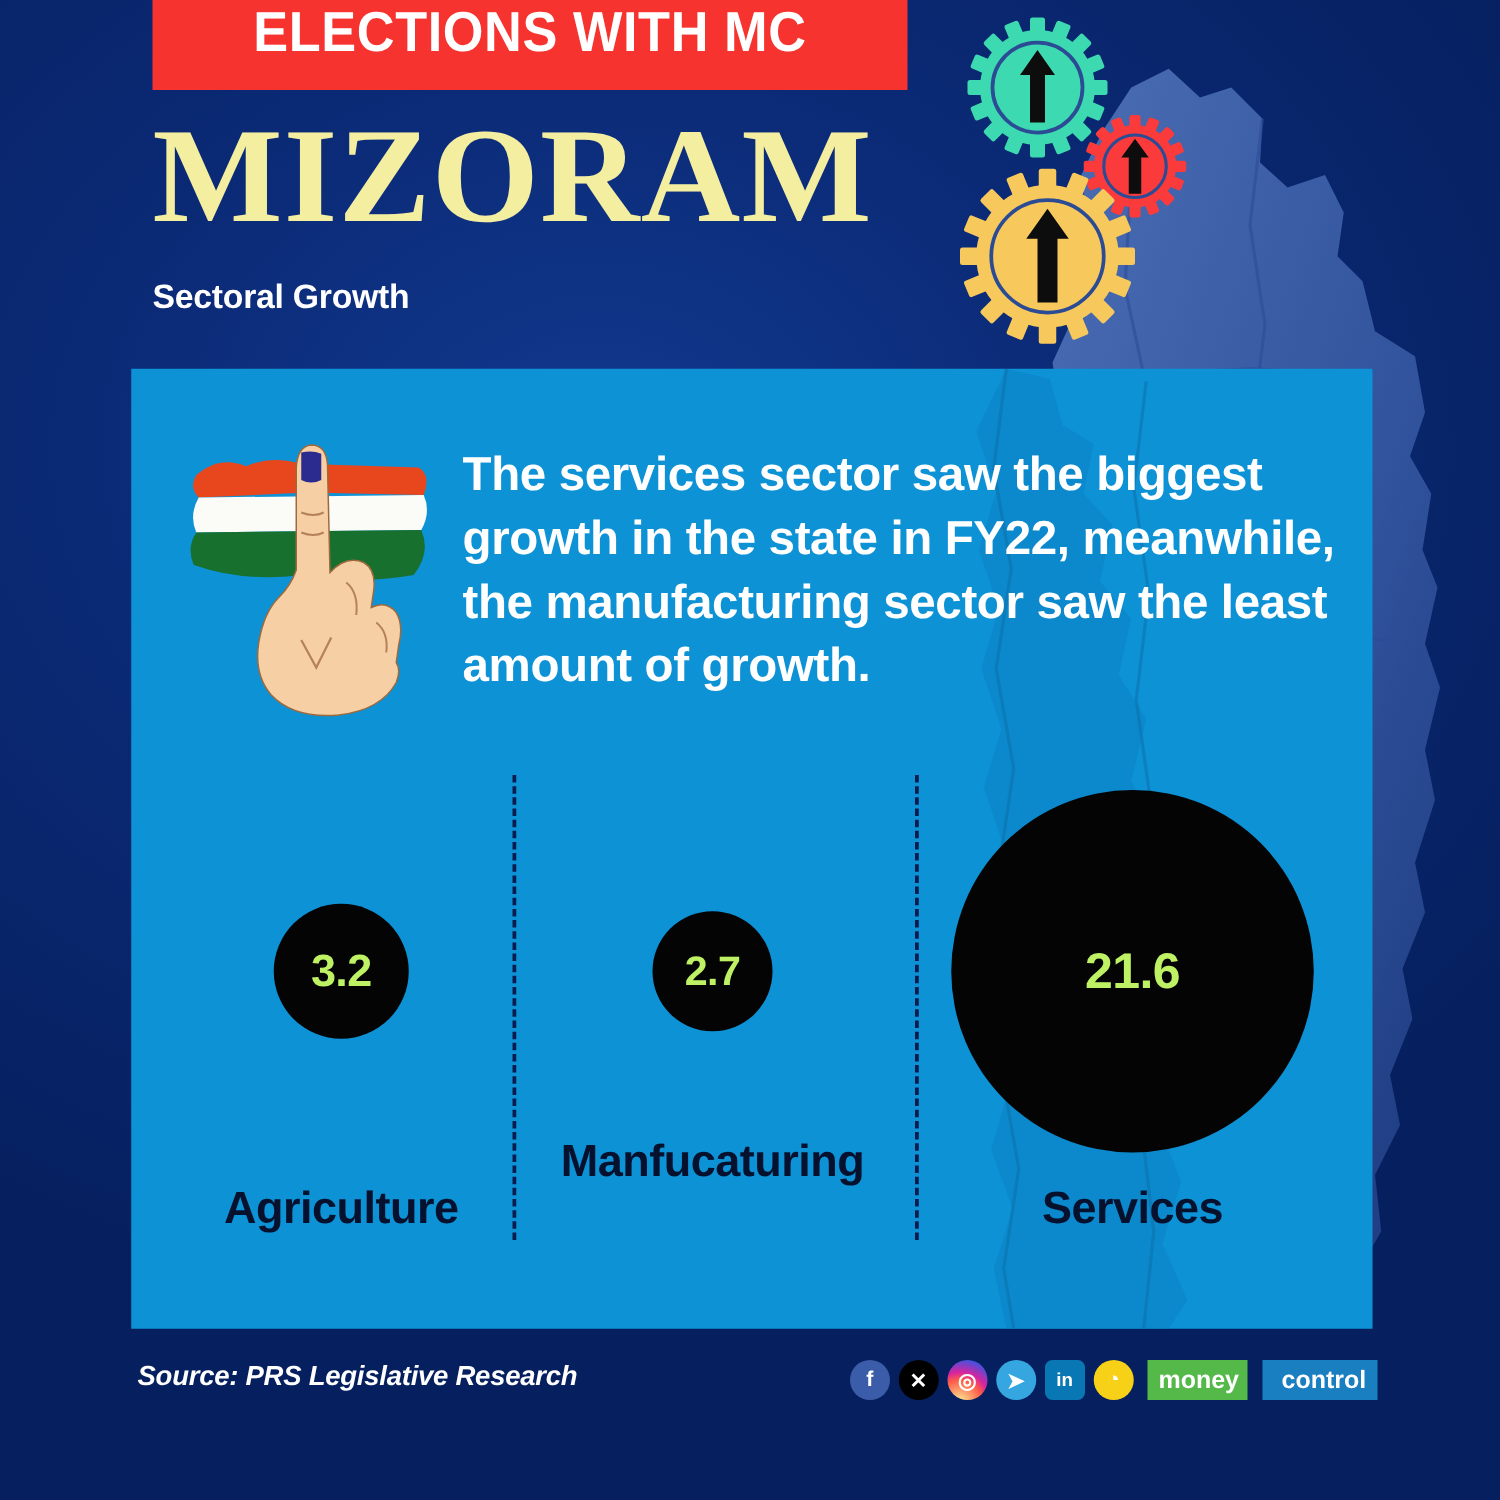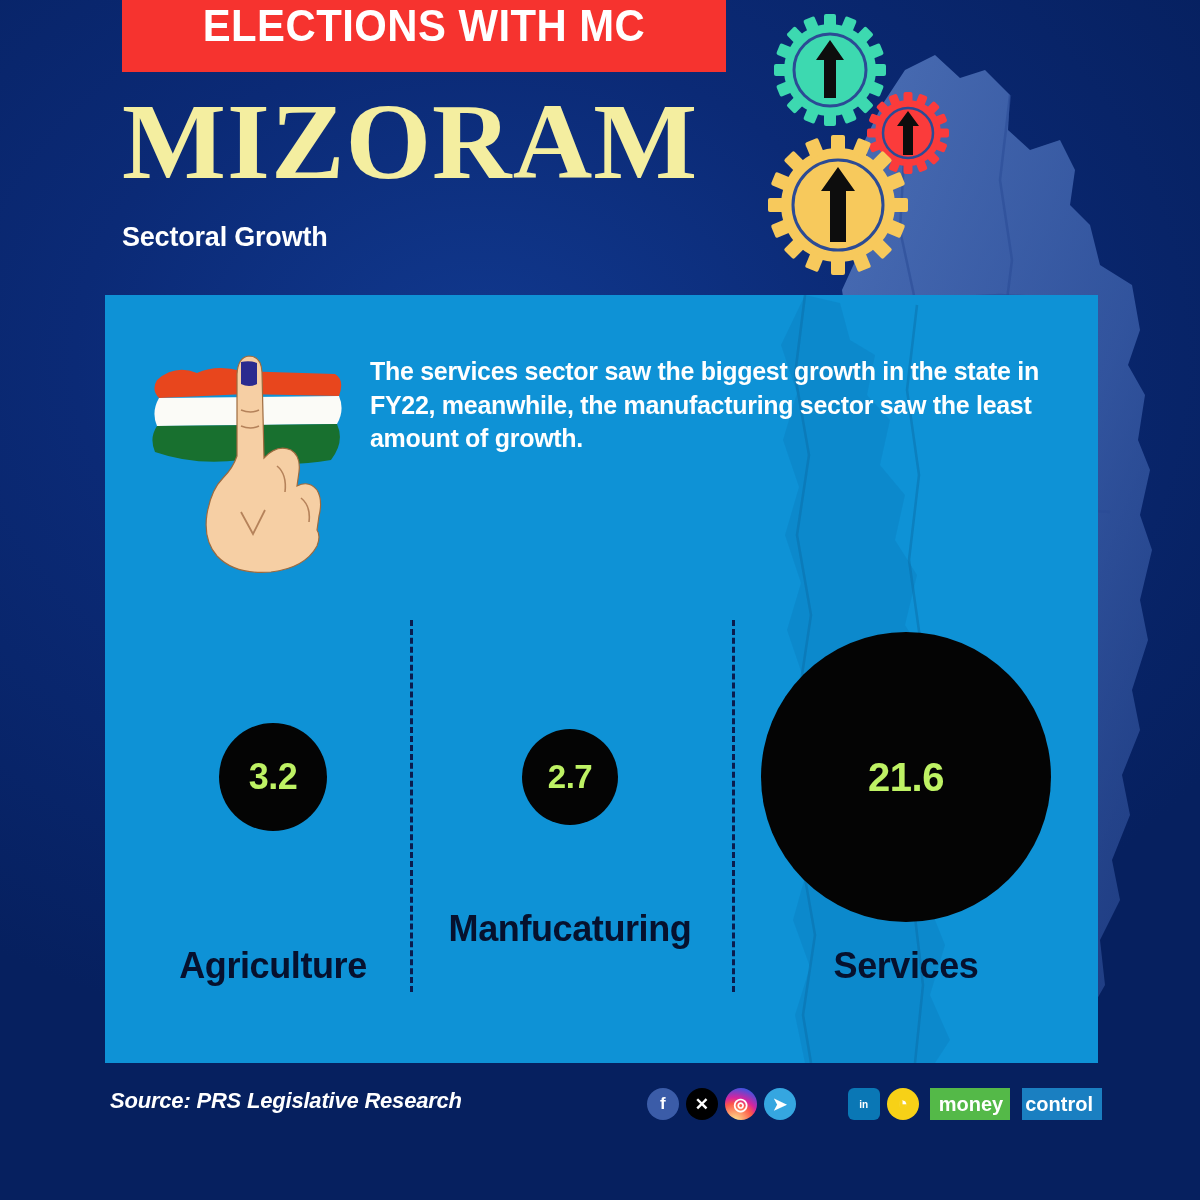--- a/index.html
+++ b/index.html
@@ -74,21 +74,21 @@
   .panel-map { position:absolute; inset:0; pointer-events:none; }
 
   
   .hand-icon { position:absolute; left:40px; top:45px; width:215px; height:235px; }
 
   
   .blurb {
     position:absolute; left:265px; top:60px;
     width:700px;
     color:#ffffff;
-    font-size:25px;
+    font-size:38px;
     font-weight:bold;
     line-height:1.34;
     letter-spacing:-0.3px;
   }
 
   
   .divider {
     position:absolute;
     top:325px; height:372px;
     width:0;
@@ -147,21 +147,21 @@
   }
   .logo-money {
     background:#54b948; color:#ffffff;
     font-size:20px; font-weight:bold;
     padding:3px 7px 3px 9px;
     display:flex; align-items:center;
   }
   .logo-control {
     background:#1a7fc1; color:#ffffff;
     font-size:20px; font-weight:bold;
-    padding:3px 9px 3px 3px;
+    padding:3px 9px 3px 15px;
     display:flex; align-items:center;
   }
 </style>
 </head>
 <body>
 
 <div id="stage">
 
   <svg class="map-layer" viewBox="0 0 1200 1200" preserveAspectRatio="none">
     <defs>
@@ -329,21 +329,21 @@
     <div class="cat-label" style="left:671px; top:650px; width:260px;">Services</div>
   </div>
 
   <div class="source">Source: PRS Legislative Research</div>
 
   <div class="social">
     <span class="sicon fb">f</span>
     <span class="sicon x">✕</span>
     <span class="sicon ig">◎</span>
     <span class="sicon tg">➤</span>
-    <span class="sicon li" style="font-size:10px;margin-left:45px;">in</span>
+    <span class="sicon li" style="font-size:15px;">in</span>
     <span class="sicon sc" style="color:#fff;">◔</span>
     <span class="logo">
       <span class="logo-money">money</span>
       <span class="logo-control">control</span>
     </span>
   </div>
 
 </div>
 
 </body></html>

